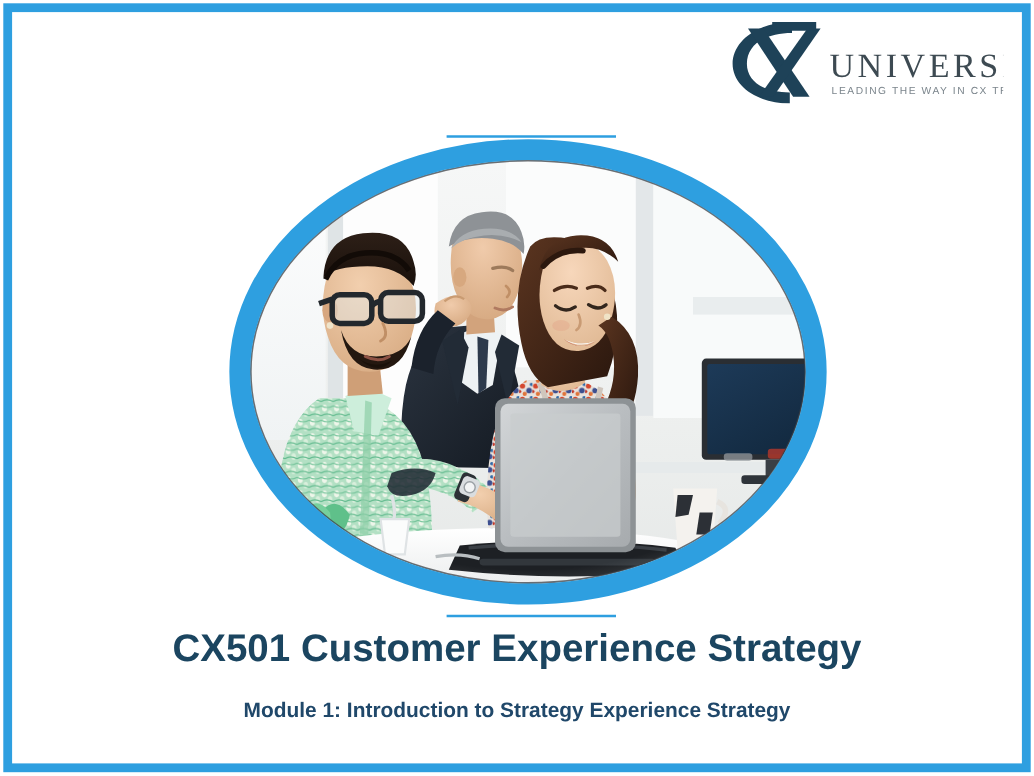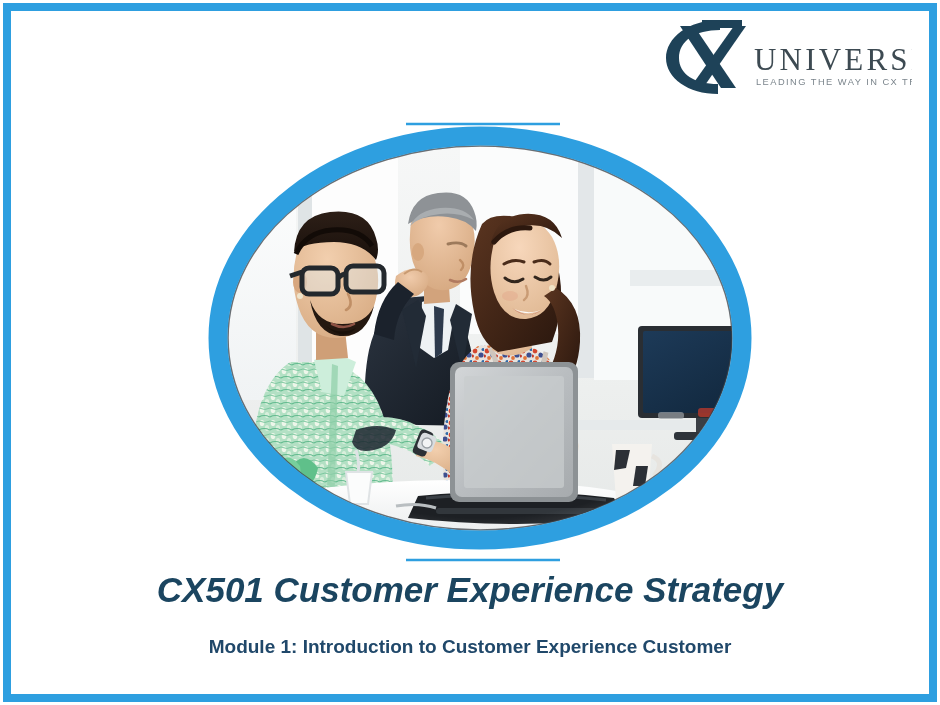--- a/index.html
+++ b/index.html
@@ -64,21 +64,20 @@
   }
   .slide-title {
     font-family: "Liberation Sans", sans-serif;
     font-size: 35px;
     font-weight: bold;
     color: #1b4560;
     letter-spacing: 0px;
     line-height: 44px;
     margin: 0;
     white-space: nowrap;
-    font-style: italic;
   }
   .slide-subtitle {
     font-family: "Liberation Sans", sans-serif;
     font-size: 19px;
     font-weight: bold;
     color: #20486a;
     line-height: 26px;
     margin: 0;
     padding-top: 22px;
     white-space: nowrap;
@@ -386,16 +385,16 @@
       <line x1="246" y1="440" x2="400" y2="440" stroke="#2e9fe0" stroke-width="2.3"></line>
 
       <ellipse cx="320" cy="218" rx="262" ry="202" fill="none" stroke="#2e9fe0" stroke-width="19"></ellipse>
 
       <ellipse cx="320" cy="218" rx="252" ry="192" fill="none" stroke="#ffffff" stroke-width="0"></ellipse>
     </svg>
   </div>
 
   <div class="title-block">
     <div class="slide-title">CX501 Customer Experience Strategy</div>
-    <div class="slide-subtitle">Module 1: Introduction to Customer Experience Customer</div>
+    <div class="slide-subtitle">Module 1: Introduction to Strategy Experience Strategy</div>
   </div>
 
 </div>
 
 </body></html>

